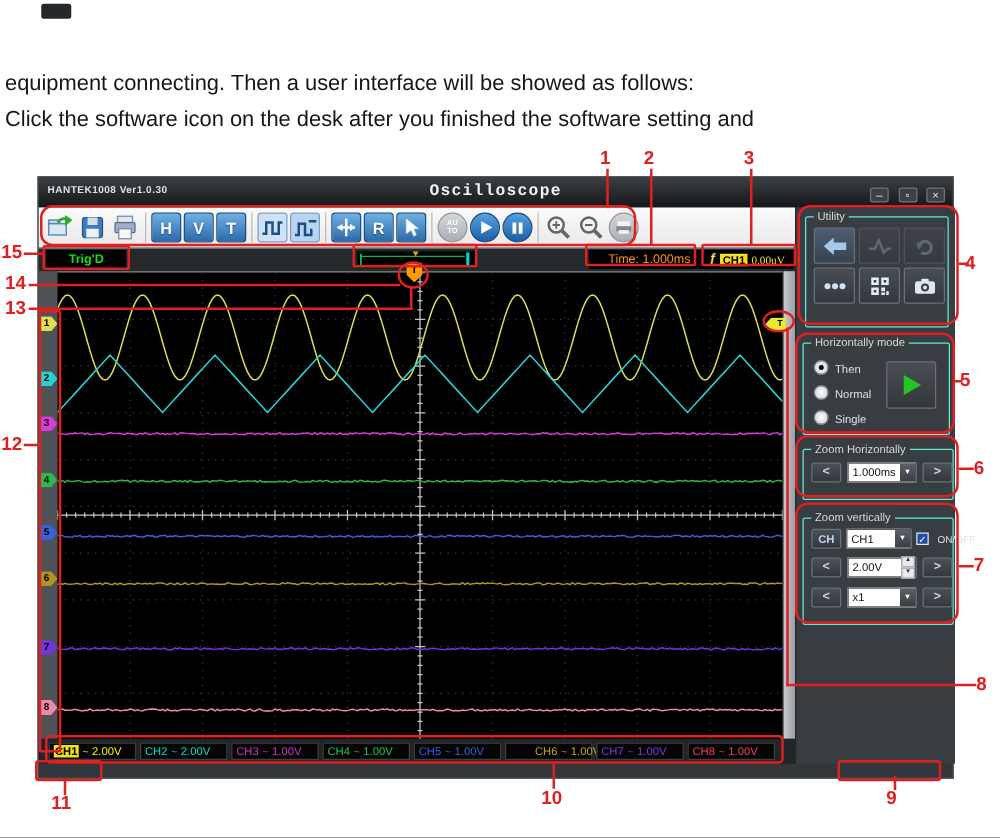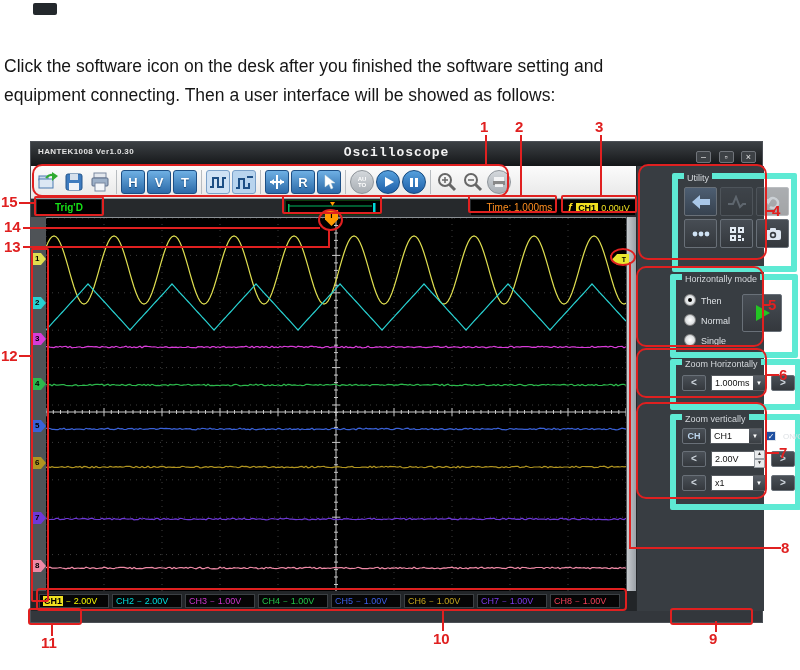--- a/index.html
+++ b/index.html
@@ -44,38 +44,38 @@
   #trigrow{left:0;top:57px;width:605px;height:18px;background:#26292c;}
   #trigd{left:6px;top:1px;width:64px;height:15px;background:#000;color:#17e017;
          font-size:10px;font-weight:bold;text-align:center;line-height:15px;}
   #preview{left:254px;top:1px;width:96px;height:15px;background:#000;border:1px solid #0c3a0c;box-sizing:border-box;}
   #time-box{left:440px;top:1px;width:97px;height:15px;background:#000;color:#ff8f1f;
             font-size:10px;text-align:center;line-height:15px;}
   #triginfo{left:533px;top:1px;width:71px;height:15px;background:#000;display:flex;align-items:center;
             font-size:9px;padding:0 3px;box-sizing:border-box;gap:3px;}
   #flash{color:#ffe020;font-style:italic;font-weight:bold;font-size:11px;line-height:11px;}
   #trig-src{background:#f0e020;color:#000;font-weight:bold;padding:0 2px;font-size:9px;}
-  #trig-lvl{color:#f0e020;}
+  #trig-lvl{color:#f0e020;font-family:Liberation Serif, serif;}
 
   
   #plotregion{left:0;top:75px;width:605px;height:374px;background:#4f5357;}
   #plot{left:15px;top:0;width:580px;height:374px;background:#000;border-top:1px solid #8a8f94;box-sizing:content-box;}
   #vscroll{left:596px;top:0;width:9px;height:374px;background:linear-gradient(90deg,#c6cace,#9aa0a6);}
   .chmark{position:absolute;left:1px;width:14px;height:12px;color:#000;font-size:8px;font-weight:bold;
           line-height:12px;text-align:left;padding-left:3px;box-sizing:border-box;
           clip-path:polygon(0 0,64% 0,100% 50%,64% 100%,0 100%);}
   #t-top{left:294px;top:68px;width:13px;height:16px;background:#ff9a00;color:#000;font-size:8px;font-weight:bold;
          text-align:center;line-height:11px;clip-path:polygon(0 0,100% 0,100% 60%,50% 100%,0 60%);}
   #t-right{left:581px;top:112px;width:17px;height:11px;background:#e8e830;color:#000;font-size:7px;font-weight:bold;
            text-align:right;line-height:11px;padding-right:3px;box-sizing:border-box;
            clip-path:polygon(0 50%,30% 0,100% 0,100% 100%,30% 100%);}
 
   
   #rightcol{left:605px;top:24px;width:128px;height:445px;background:#383d42;border-left:1px solid #24272a;box-sizing:border-box;}
-  .group{position:absolute;border:6px solid #5eead4;border-radius:2px;margin-left:28px;}
+  .group{position:absolute;border:1px solid #5eead4;border-radius:2px;}
   .group-label{position:absolute;top:-6px;left:6px;background:#383d42;padding:0 3px;font-size:9px;color:#d4d8dc;}
   .pbtn{background:linear-gradient(#474d54,#34383d);border:1px solid #697078;border-radius:2px;
         display:flex;align-items:center;justify-content:center;box-sizing:border-box;}
   .pbtn.disabled{opacity:.45;}
   #utility-grid{position:absolute;left:6px;top:8px;display:grid;grid-template-columns:repeat(3,33px);grid-auto-rows:29px;gap:3px;}
   .radio{width:10px;height:10px;border-radius:50%;background:radial-gradient(#ffffff,#c8ccd0);
          border:1px solid #888;display:inline-block;vertical-align:-2px;margin-right:5px;position:relative;}
   .radio.sel::after{content:"";position:absolute;left:3px;top:3px;width:4px;height:4px;border-radius:50%;background:#000;}
   .radlbl{font-size:9px;color:#dde1e5;}
   .navbtn{width:24px;height:16px;background:linear-gradient(#4a5057,#34383d);border:1px solid #697078;border-radius:2px;
@@ -109,22 +109,22 @@
   .ann-box{position:absolute;border:2px solid #e02020;box-sizing:border-box;}
   .ann-line{position:absolute;background:#e02020;}
   .ann-num{position:absolute;color:#e02020;font-size:15px;font-weight:bold;}
 </style>
 </head>
 <body>
 
 <div class="abs" id="corner-artifact"></div>
 
 <div class="abs" id="intro">
+  <div>equipment connecting. Then a user interface will be showed as follows:</div>
   <div>Click the software icon on the desk after you finished the software setting and</div>
-  <div>equipment connecting. Then a user interface will be showed as follows:</div>
 </div>
 
 <div class="abs" id="app">
 
   <div class="abs" id="titlebar">
     <div class="abs" id="win-version">HANTEK1008 Ver1.0.30</div>
     <div class="abs" id="win-title">Oscilloscope</div>
     <div class="abs" id="winbtns">
       <span class="winbtn">–</span>
       <span class="winbtn">▫</span>
@@ -457,21 +457,21 @@
         <span style="color: rgb(34, 195, 72);">CH4</span>
         <span class="wv" style="color: rgb(34, 195, 72);">~</span>
         <span style="color: rgb(34, 195, 72);">1.00V</span>
       </div>
       <div class="pill">
         <span style="color: rgb(60, 95, 232);">CH5</span>
         <span class="wv" style="color: rgb(60, 95, 232);">~</span>
         <span style="color: rgb(60, 95, 232);">1.00V</span>
       </div>
       <div class="pill">
-        <span style="color: rgb(195, 163, 30);">CH6</span>
+        <span style="color: rgb(195, 163, 30); margin-left: 20px;">CH6</span>
         <span class="wv" style="color: rgb(195, 163, 30);">~</span>
         <span style="color: rgb(195, 163, 30);">1.00V</span>
       </div>
       <div class="pill">
         <span style="color: rgb(122, 58, 232);">CH7</span>
         <span class="wv" style="color: rgb(122, 58, 232);">~</span>
         <span style="color: rgb(122, 58, 232);">1.00V</span>
       </div>
       <div class="pill">
         <span style="color: rgb(240, 64, 88);">CH8</span>

